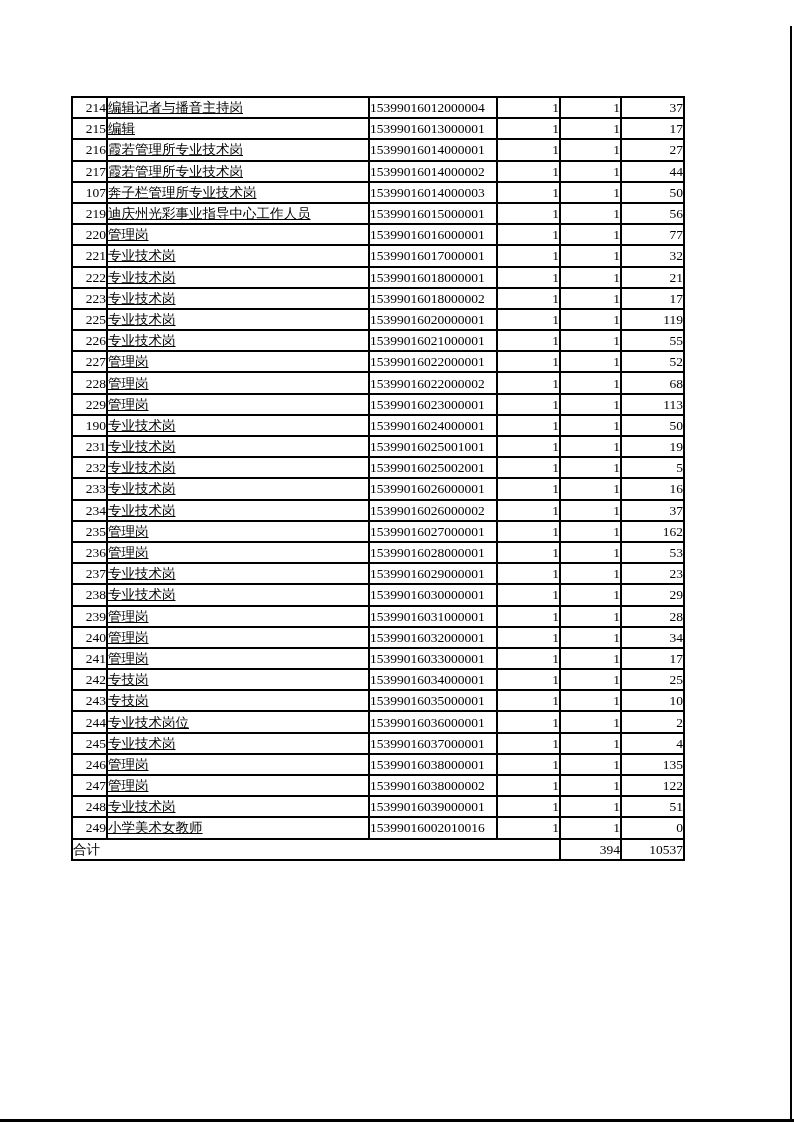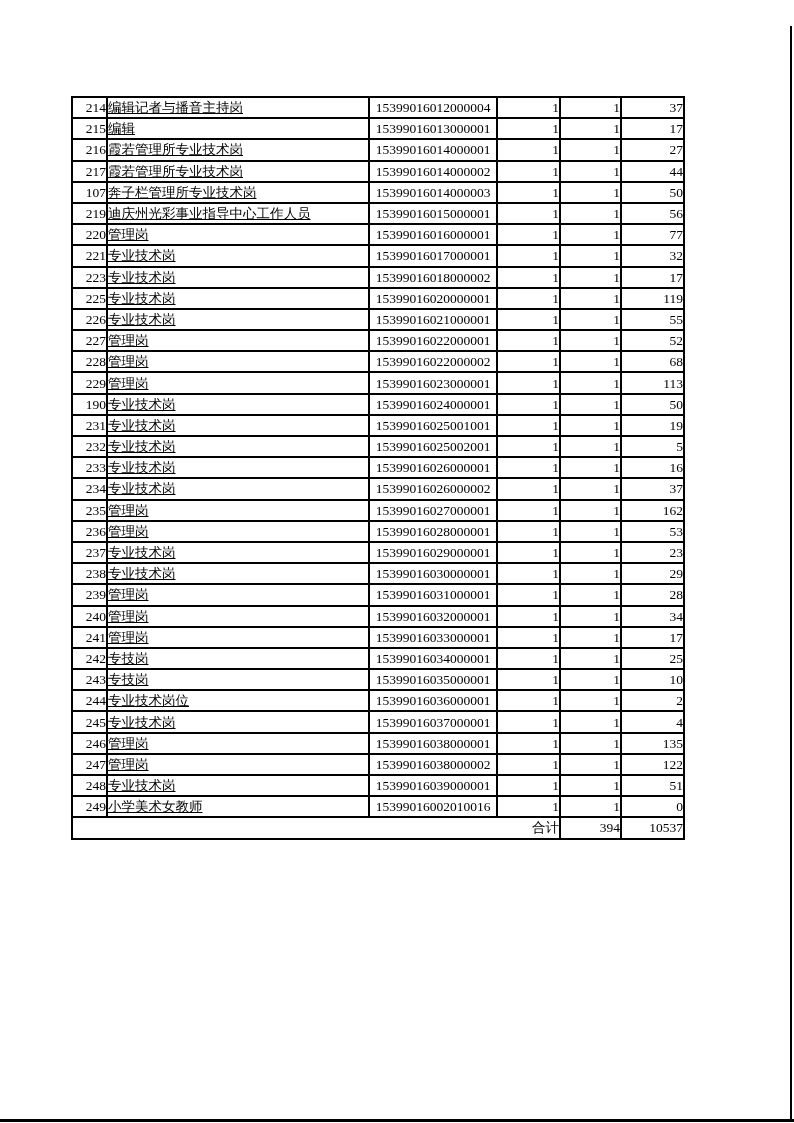--- a/index.html
+++ b/index.html
@@ -28,23 +28,23 @@
     height: 19.2px;
     padding: 0;
     font-size: 13.5px;
     line-height: 15px;
     vertical-align: middle;
     overflow: hidden;
     white-space: nowrap;
   }
   .c-no    { text-align: right; padding-right: 3px; }
   .c-name  { text-align: left;  padding-left: 3px; text-decoration: underline;  }
-  .c-code  { text-align: center;  padding-left: 5px; margin-top: 12px;  }
+  .c-code  { text-align: left;  padding-left: 5px; margin-top: 12px;  }
   .c-num   { text-align: right; padding-right: 3px; }
-  .c-total-label { text-align: right; padding-left: 2px; }
+  .c-total-label { text-align: left; padding-left: 2px; }
   .page-edge-right {
     position: absolute;
     left: 790px; top: 26px;
     width: 2px; height: 1095px;
     background: #000000;
   }
   .page-edge-bottom {
     position: absolute;
     left: 0; top: 1119px;
     width: 794px; height: 2.5px;
@@ -124,20 +124,28 @@
         </tr>
         <tr>
           <td class="c-no">221</td>
           <td class="c-name">专业技术岗</td>
           <td class="c-code">15399016017000001</td>
           <td class="c-num">1</td>
           <td class="c-num">1</td>
           <td class="c-num">32</td>
         </tr>
         <tr>
+          <td class="c-no">222</td>
+          <td class="c-name">专业技术岗</td>
+          <td class="c-code">15399016018000001</td>
+          <td class="c-num">1</td>
+          <td class="c-num">1</td>
+          <td class="c-num">21</td>
+        </tr>
+        <tr>
           <td class="c-no">223</td>
           <td class="c-name">专业技术岗</td>
           <td class="c-code">15399016018000002</td>
           <td class="c-num">1</td>
           <td class="c-num">1</td>
           <td class="c-num">17</td>
         </tr>
         <tr>
           <td class="c-no">225</td>
           <td class="c-name">专业技术岗</td>

